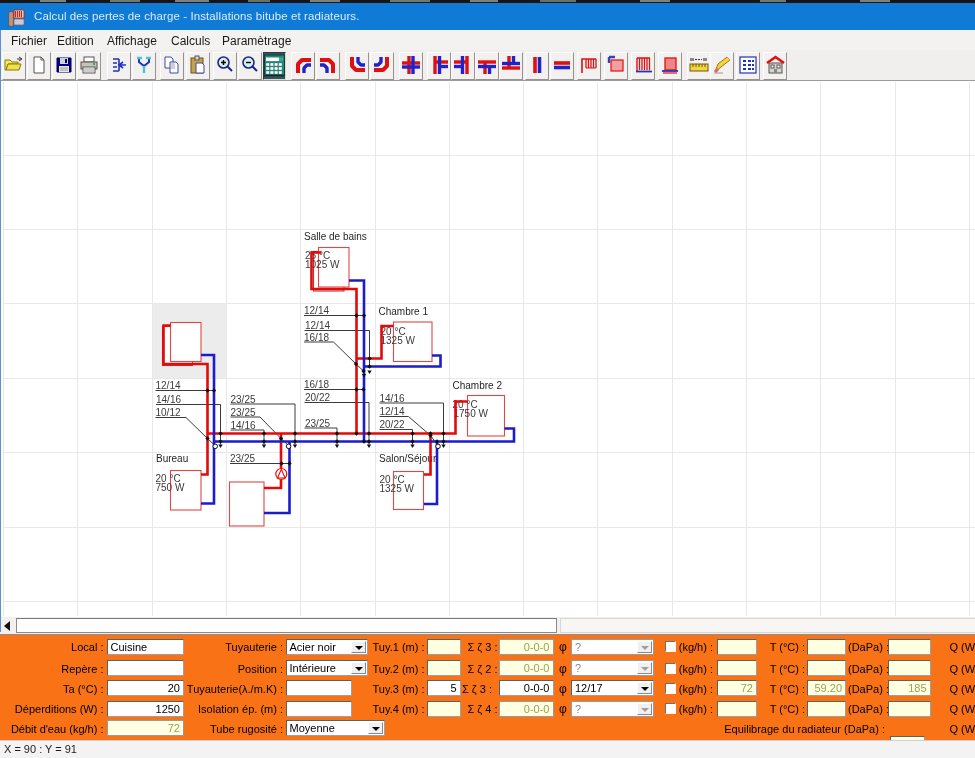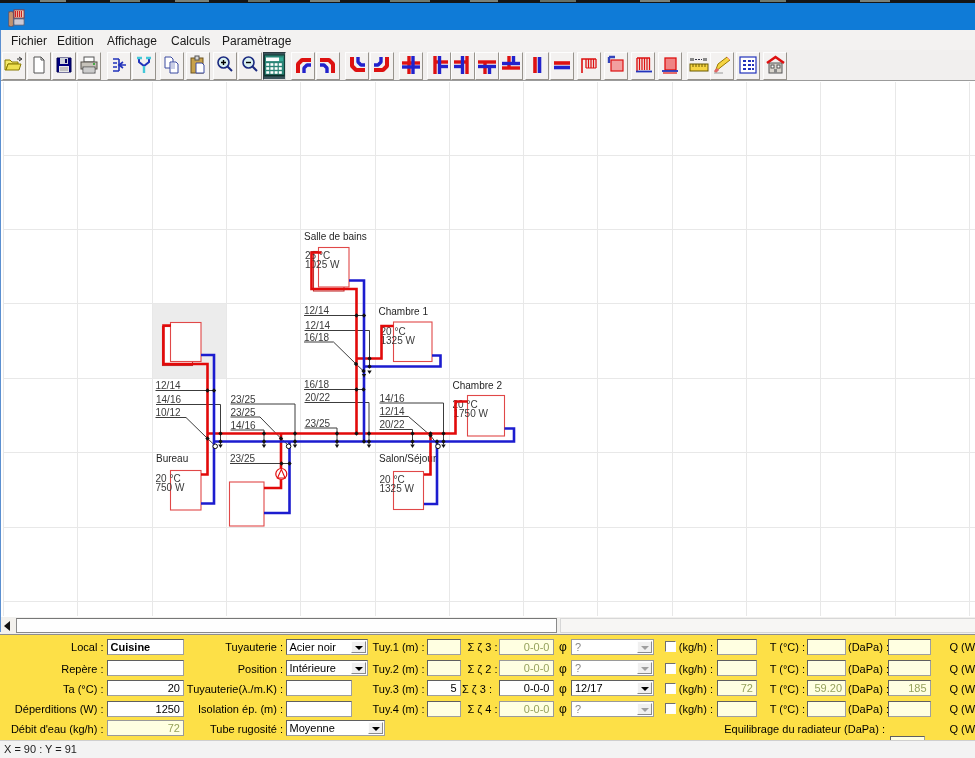--- a/index.html
+++ b/index.html
@@ -14,21 +14,21 @@
 #toolbar{position:absolute;left:0;top:50px;width:975px;height:31px;background:#f1efee;border-bottom:1px solid #9b9b9b;box-sizing:border-box;}
 .tb{position:absolute;top:2px;width:24px;height:28px;background:#f3f1f0;border:1px solid;border-color:#fdfdfd #97938c #97938c #fdfdfd;box-sizing:border-box;}
 .tb svg{position:absolute;left:0px;top:1px;}
 .tbp{background:#39525a;border-color:#2b3a40 #d8d8d8 #d8d8d8 #2b3a40;}
 #canvas{position:absolute;left:0;top:81px;width:975px;height:536px;background:#fff;}
 #hscroll{position:absolute;left:0;top:617px;width:975px;height:17px;background:#f1f0ee;}
 #hsbtn{position:absolute;left:1px;top:1px;width:15px;height:15px;background:#f3f1ed;}
 #hsbtn:after{content:"";position:absolute;left:3px;top:3px;border:5px solid transparent;border-right:6px solid #111;border-left:none;}
 #hsthumb{position:absolute;left:16px;top:1px;width:541px;height:15px;background:#fefefe;border:1px solid #8a8a8a;border-top-color:#777;box-sizing:border-box;}
 #hstrack2{position:absolute;left:560px;top:1px;width:415px;height:15px;background:#f7f6f4;border:1px solid #d7d7d7;border-right:none;box-sizing:border-box;}
-#panel{position:absolute;left:0;top:634px;width:975px;height:106px;background:#fde047;border-top:1px solid #8e8e8e;box-sizing:border-box;font-size:11px;color:#000;}
+#panel{position:absolute;left:0;top:634px;width:975px;height:106px;background:#f97316;border-top:1px solid #8e8e8e;box-sizing:border-box;font-size:11px;color:#000;}
 #statusbar{position:absolute;left:0;top:740px;width:975px;height:18px;background:#f3f3f3;border-top:1px solid #cfcfcf;box-sizing:border-box;}
 #statusbar div{position:absolute;left:4px;top:2px;font-size:11px;color:#1d1d1d;}
 #leftedge{position:absolute;left:0;top:30px;width:1px;height:602px;background:#5b8fd0;}
 .lab{position:absolute;text-align:right;white-space:nowrap;}
 .fld{position:absolute;height:16px;box-sizing:border-box;background:#fff;border:1px solid;border-color:#5f5f5f #9f9f9f #9f9f9f #5f5f5f;font-size:11px;line-height:14px;white-space:nowrap;overflow:hidden;}
 .yel{background:#ffffe1;}
 .olv{color:#96a25c;}
 .rt{text-align:right;padding-right:3px;}
 .lt{padding-left:3px;}
 .cbtn{position:absolute;right:1px;top:1px;bottom:1px;width:15px;background:#f0f0f0;border:1px solid;border-color:#fdfdfd #8a8a8a #8a8a8a #fdfdfd;box-sizing:border-box;}
@@ -55,20 +55,21 @@
   <svg id="appicon" viewBox="0 0 17 18" width="17" height="18">
       <rect x="1" y="3" width="4" height="14" fill="#e8cfa8" stroke="#8a4a3a" stroke-width="1"></rect>
       <path d="M2.5 4 v12 M3.5 4 v12" stroke="#b07858" stroke-width=".7"></path>
       <rect x="6" y="1" width="10" height="8" fill="#f5e8d0" stroke="#993333"></rect>
       <g stroke="#cc2222" stroke-width="1.3">
         <path d="M7.5 2 v6 M9.5 2 v6 M11.5 2 v6 M13.5 2 v6"></path>
       </g>
       <rect x="6" y="10" width="10" height="6" fill="#ece8f2" stroke="#667"></rect>
       <path d="M7 12 h8 M7 14 h8" stroke="#99a" stroke-width=".8"></path>
     </svg>
+  <div class="ttext">Calcul des pertes de charge - Installations bitube et radiateurs.</div>
 </div>
 <div id="menubar">
   <span style="left:11px">Fichier</span>
   <span style="left:57px">Edition</span>
   <span style="left:107px">Affichage</span>
   <span style="left:171px">Calculs</span>
   <span style="left:222px">Paramètrage</span>
 </div>
 <div id="toolbar">
     <div class="tb" style="left:2px">
@@ -489,21 +490,21 @@
     <div class="lab" style="left:0px;width:103.5px;top:6.0px">Local :</div>
 <div class="lab" style="left:120px;width:163px;top:6.0px">Tuyauterie :</div>
 <div class="lab" style="left:0px;width:103.5px;top:27.5px">Repère :</div>
 <div class="lab" style="left:120px;width:163px;top:27.5px">Position :</div>
 <div class="lab" style="left:0px;width:103.5px;top:47.5px">Ta (°C) :</div>
 <div class="lab" style="left:120px;width:163px;top:47.5px">Tuyauterie(λ./m.K) :</div>
 <div class="lab" style="left:0px;width:103.5px;top:68.0px">Déperditions (W) :</div>
 <div class="lab" style="left:120px;width:163px;top:68.0px">Isolation ép. (m) :</div>
 <div class="lab" style="left:0px;width:103.5px;top:87.5px">Débit d'eau (kg/h) :</div>
 <div class="lab" style="left:120px;width:163px;top:87.5px">Tube rugosité :</div>
-<div class="fld lt" style="left:106.5px;width:77.5px;top:3.5px;font-weight:bold;">Cuisine</div>
+<div class="fld lt" style="left:106.5px;width:77.5px;top:3.5px;">Cuisine</div>
 <div class="fld " style="left:106.5px;width:77.5px;top:25px;"></div>
 <div class="fld rt" style="left:106.5px;width:77.5px;top:45px;">20</div>
 <div class="fld rt" style="left:106.5px;width:77.5px;top:65.5px;">1250</div>
 <div class="fld yel olv rt" style="left:106.5px;width:77.5px;top:85px;border-color:#9a9a9a;">72</div>
 <div class="fld lt" style="left:285.5px;width:82.5px;top:3.5px;">Acier noir<div class="cbtn"></div></div>
 <div class="fld lt" style="left:285.5px;width:82.5px;top:25px;">Intérieure<div class="cbtn"></div></div>
 <div class="fld " style="left:285.5px;width:66.5px;top:45px;"></div>
 <div class="fld " style="left:285.5px;width:66.5px;top:65.5px;"></div>
 <div class="fld lt" style="left:285.5px;width:99px;top:85px;">Moyenne<div class="cbtn"></div></div>
 <div class="lab" style="left:340px;width:84.5px;top:6.0px">Tuy.1 (m) :</div>

